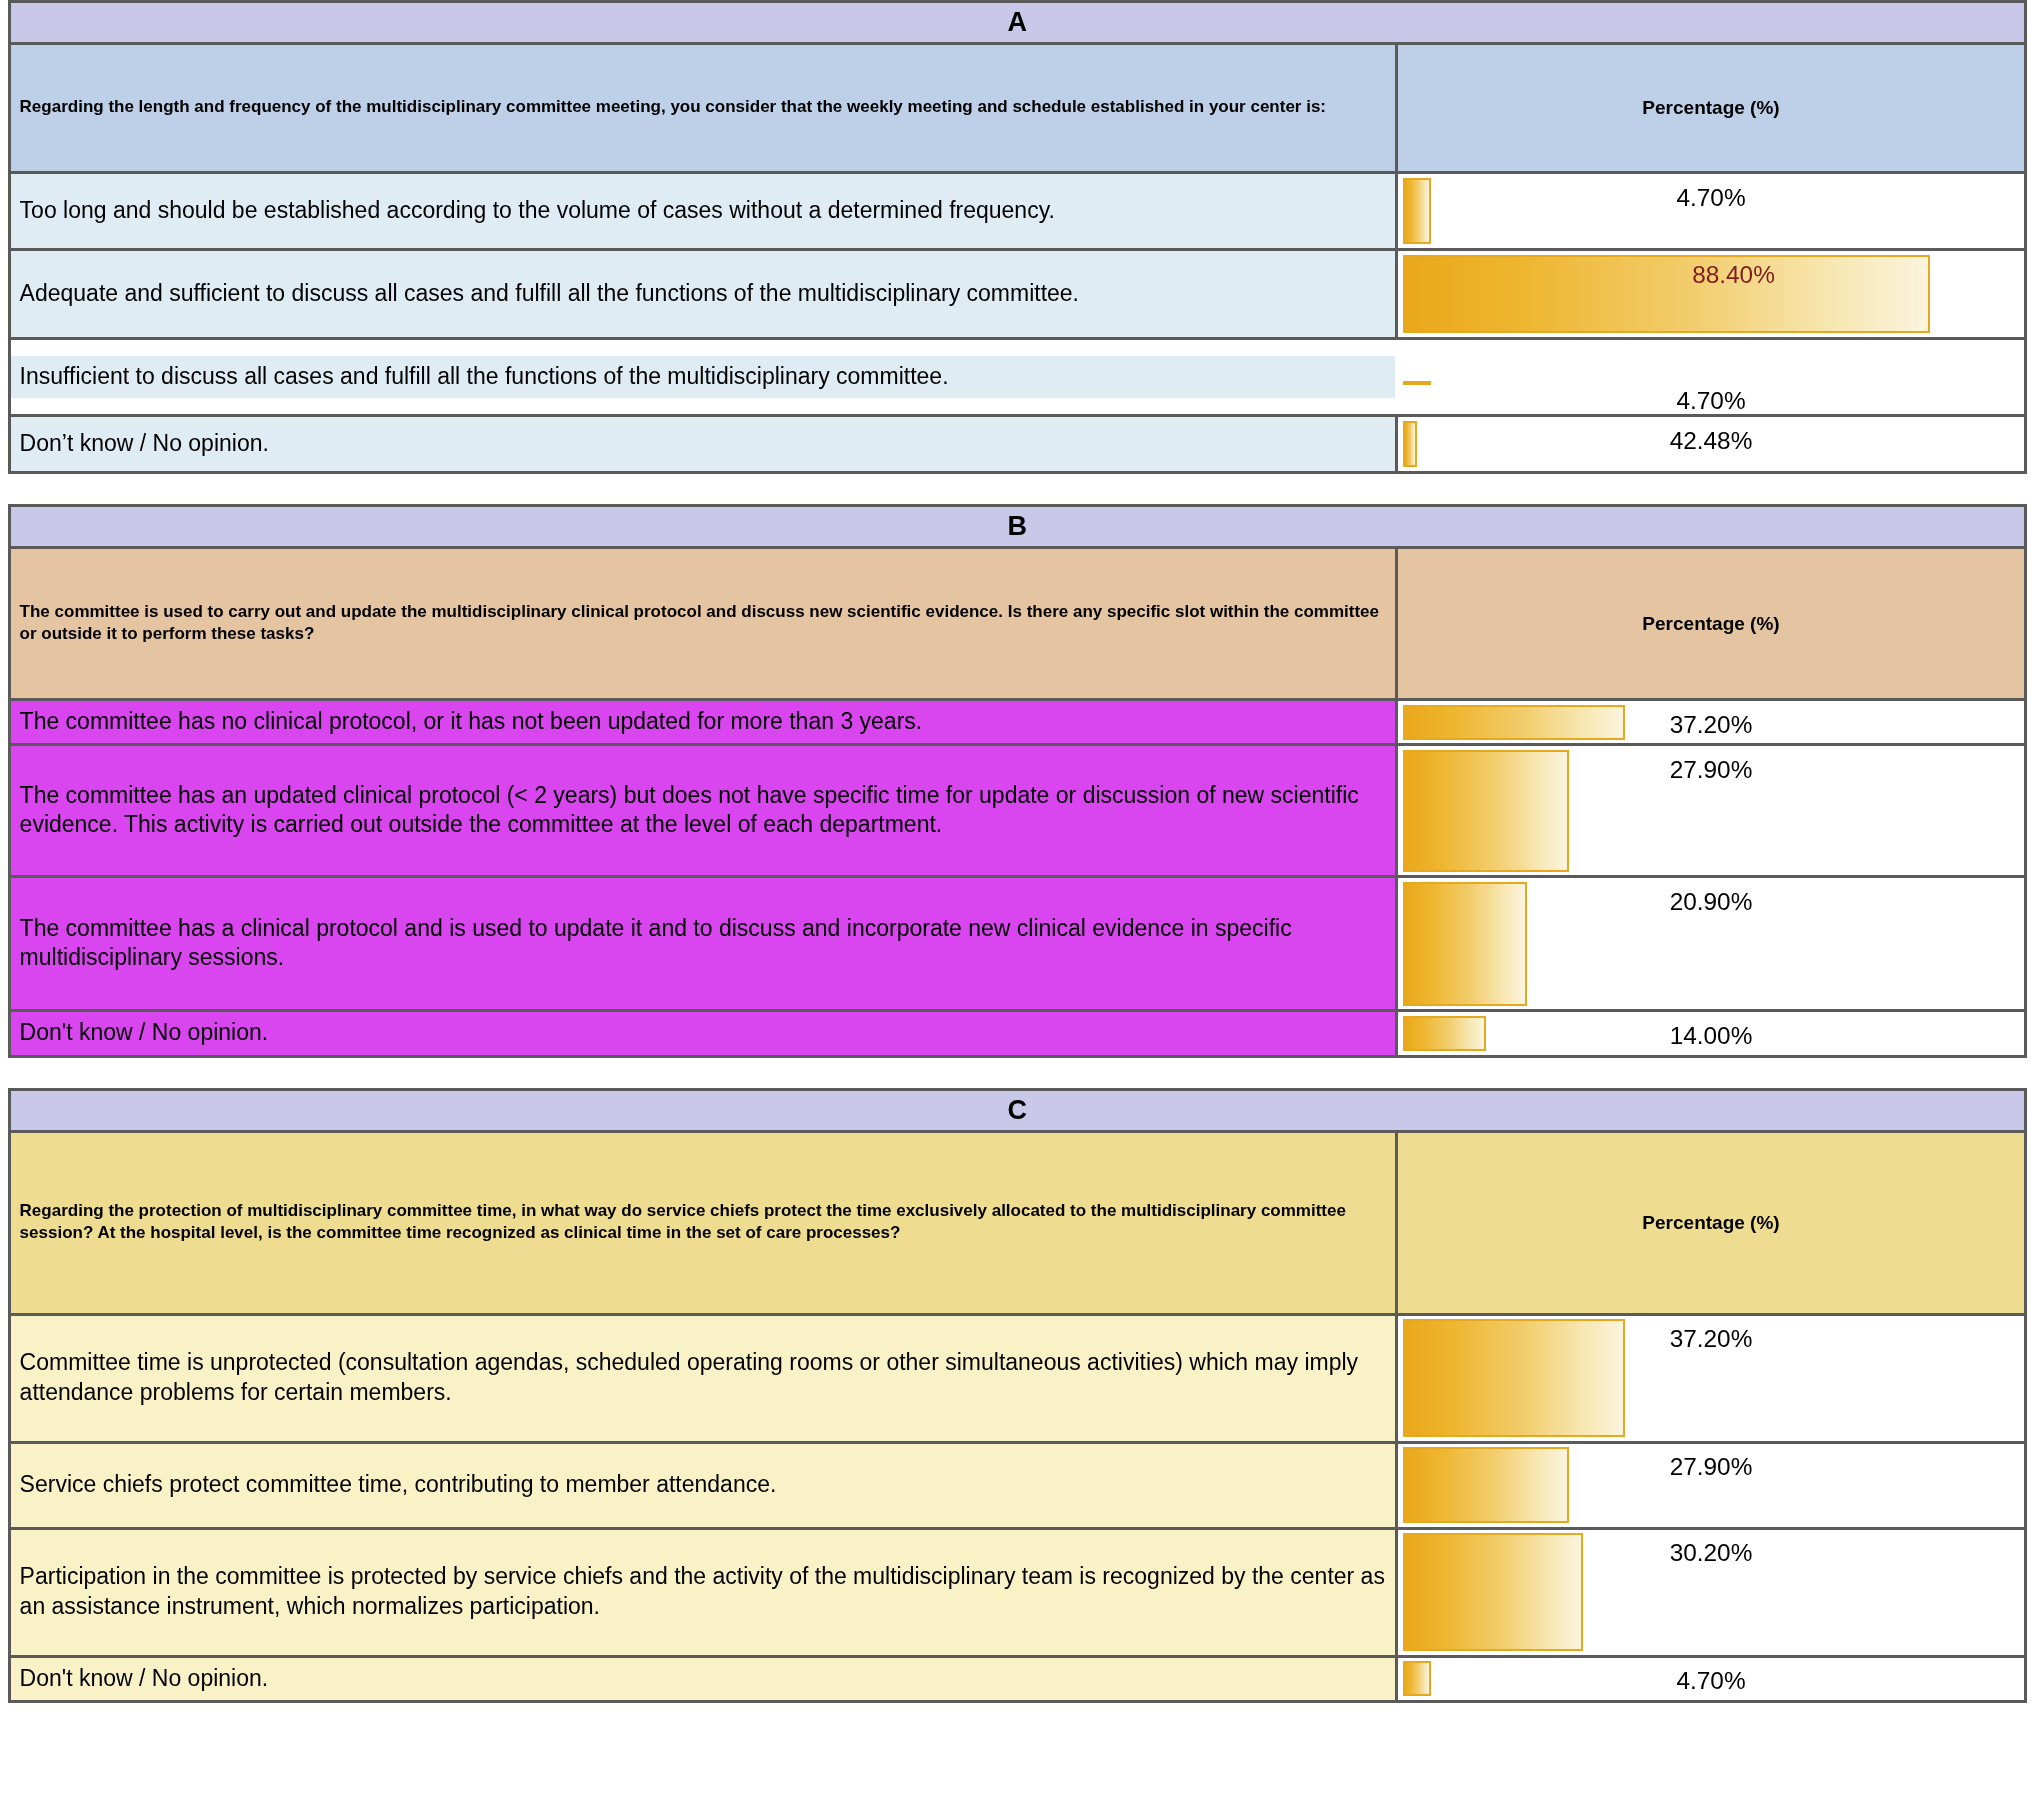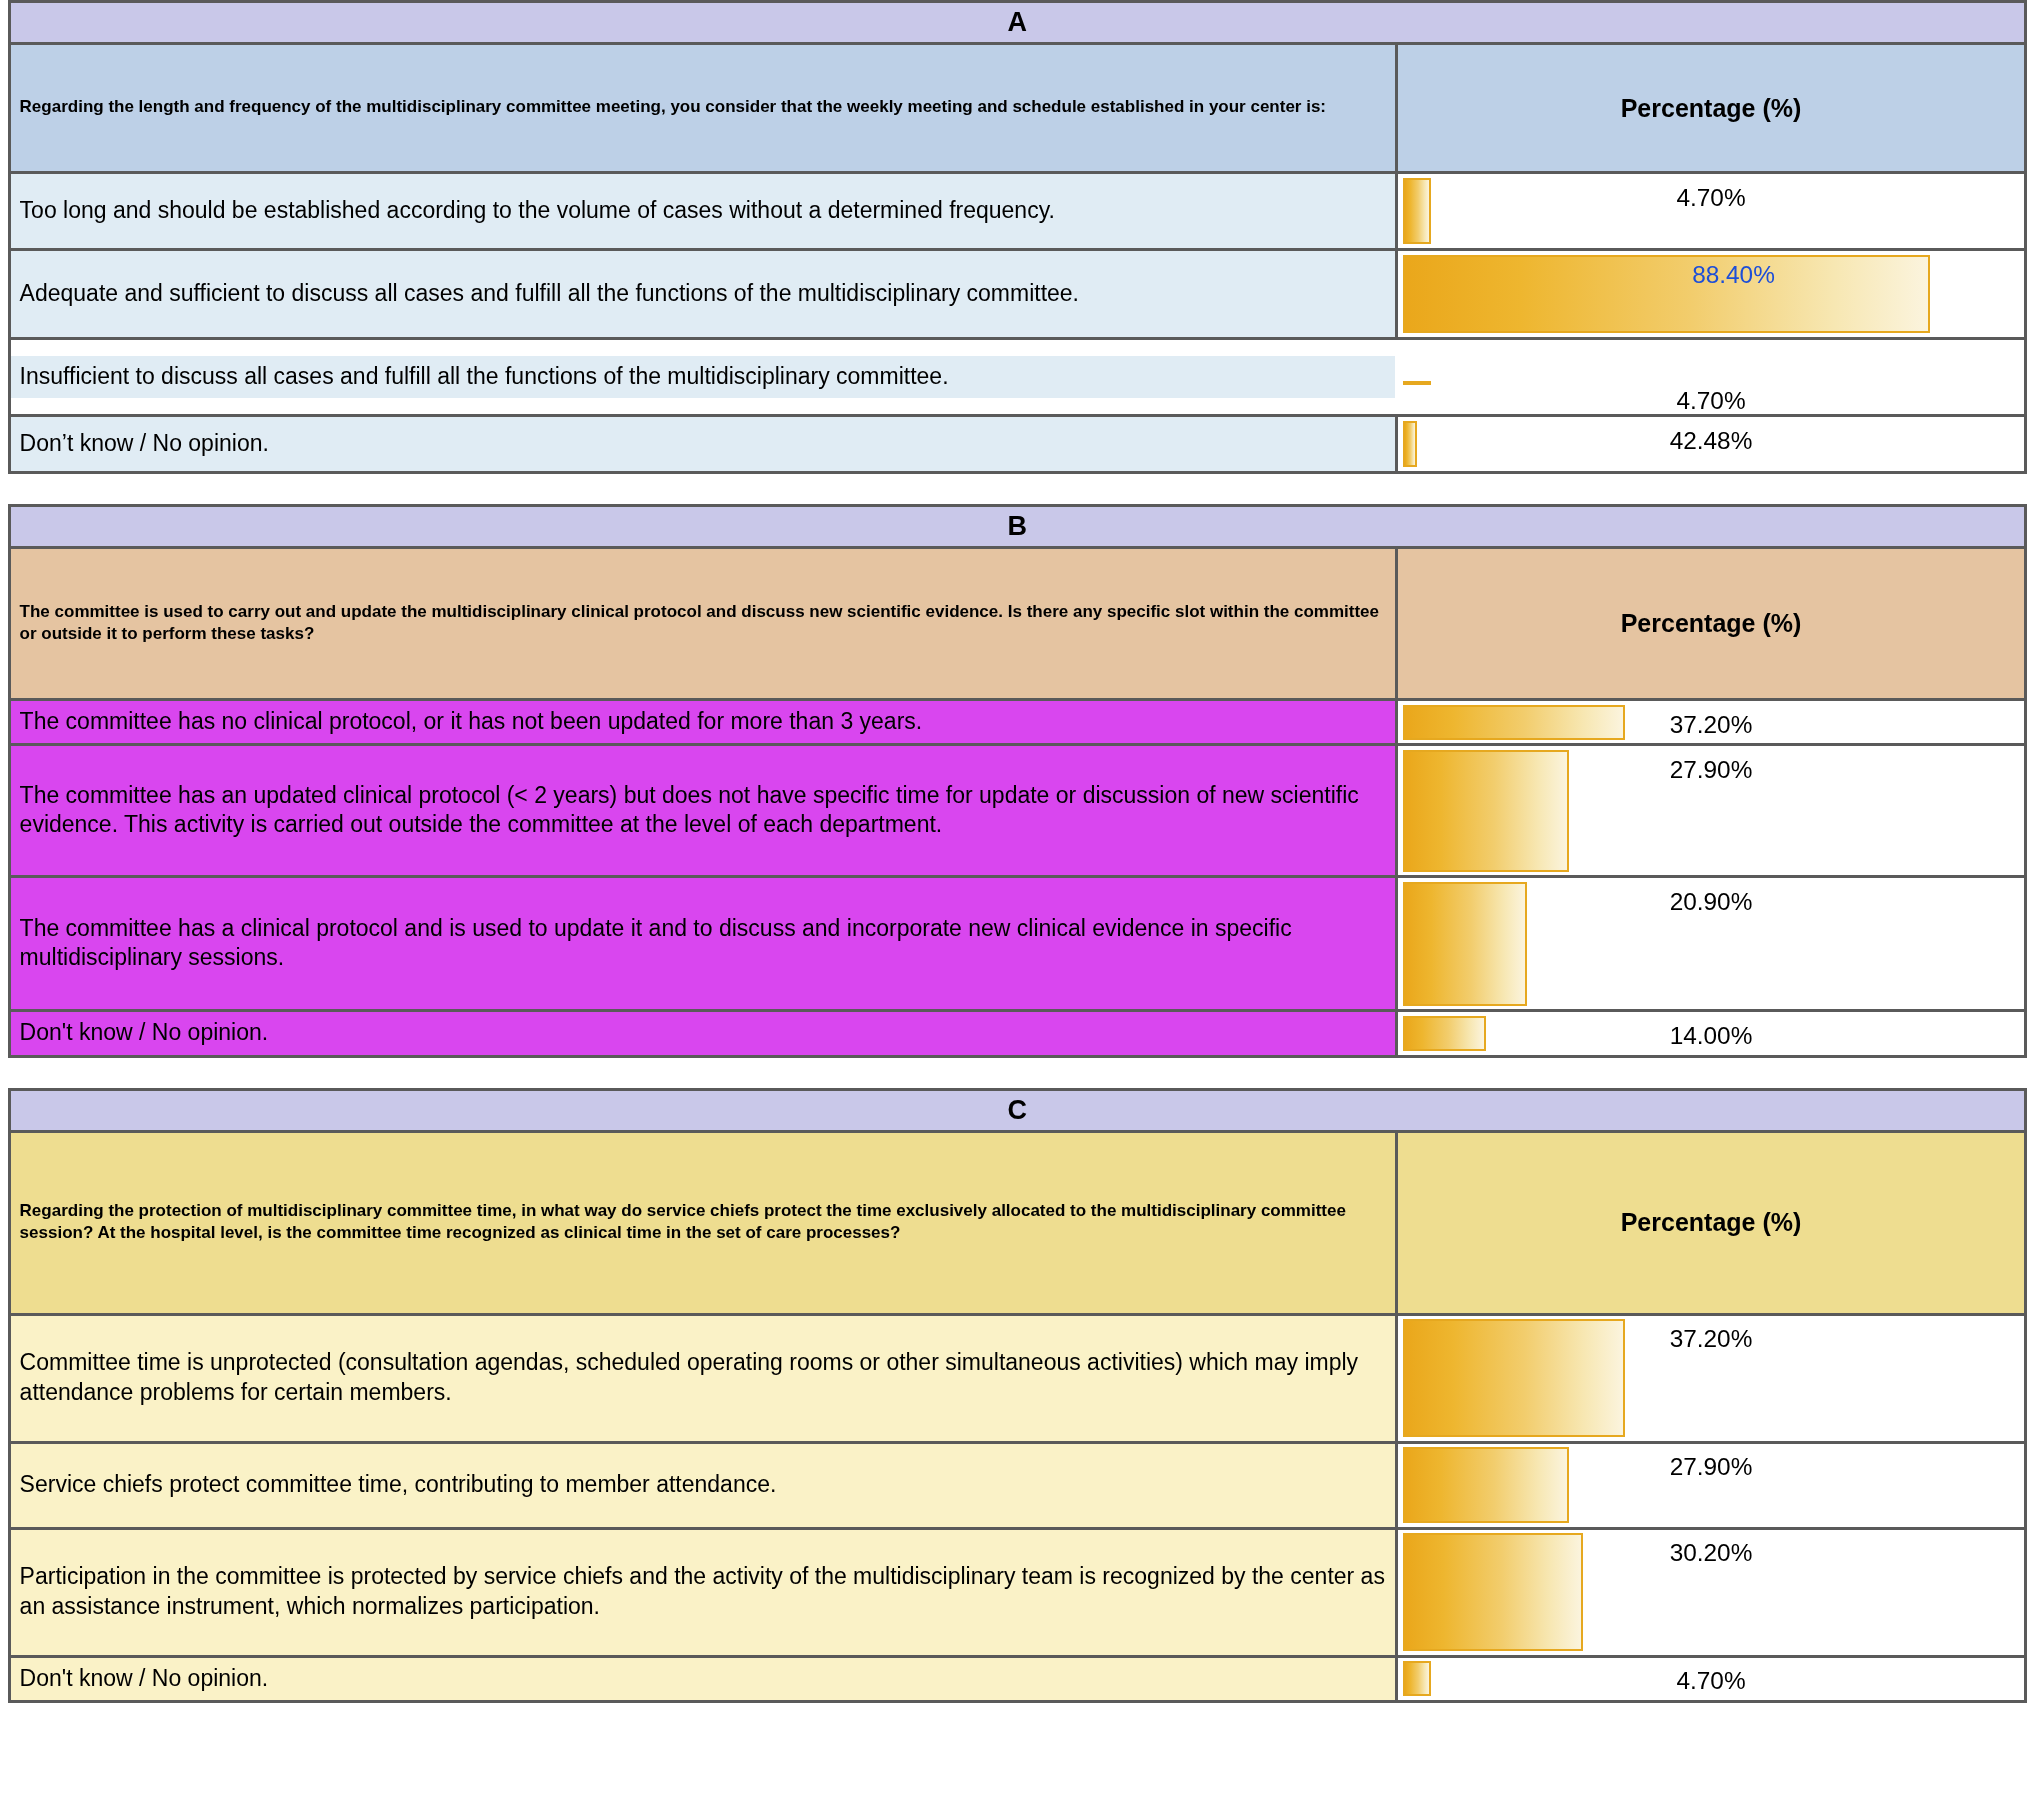--- a/index.html
+++ b/index.html
@@ -55,21 +55,21 @@
 
   
   .row-question .cell-text{justify-content:center;}
   .row-question .qtext{
     font-size:17px;font-weight:bold;color:#000;line-height:1.30;
   }
   .row-question .cell-pct{
     display:flex;align-items:center;justify-content:center;
   }
   .row-question .pct-header{
-    font-size:25px;font-weight:bold;color:#000;text-align:center;
+    font-size:19px;font-weight:bold;color:#000;text-align:center;
   }
 
   
   .row-option .opt-text{
     font-size:23px;font-weight:normal;color:#000;line-height:1.27;
   }
 
   
   .bar-wrap{position:absolute;left:0;top:0;right:0;bottom:0;}
   .bar{
@@ -77,21 +77,21 @@
     border:2.4px solid #e6a81f;
     box-sizing:border-box;
     background:linear-gradient(to right,#eaa71b 0%,#eeb62f 22%,#f2cd6d 55%,#f7e7b2 82%,#fbf4de 100%);
   }
   .pct-label{
     position:absolute;left:0;right:0;top:0;
     font-size:24.4px;color:#000;text-align:center;
     padding-top:9.5px;
     white-space:nowrap;
   }
-  .pct-label.inside{color:#1d4ed8;padding-left:45px;}
+  .pct-label.inside{color:#7f1d1d;padding-left:45px;}
 
   
   .theme-a .row-question .cell-text,
   .theme-a .row-question .cell-pct{background:#bdd0e7;}
   .theme-a .row-option .cell-text{background:#e0ecf4;}
 
   .theme-b .row-question .cell-text,
   .theme-b .row-question .cell-pct{background:#e5c4a1;}
   .theme-b .row-option .cell-text{background:#d946ef;}
 

